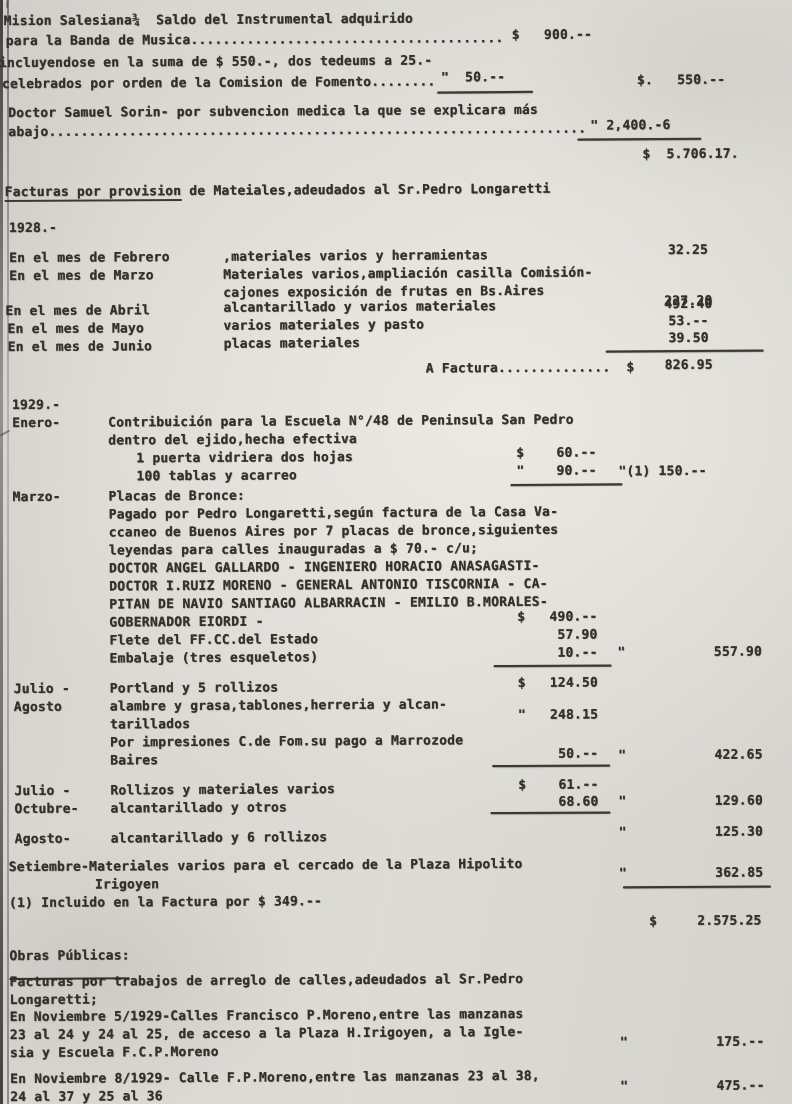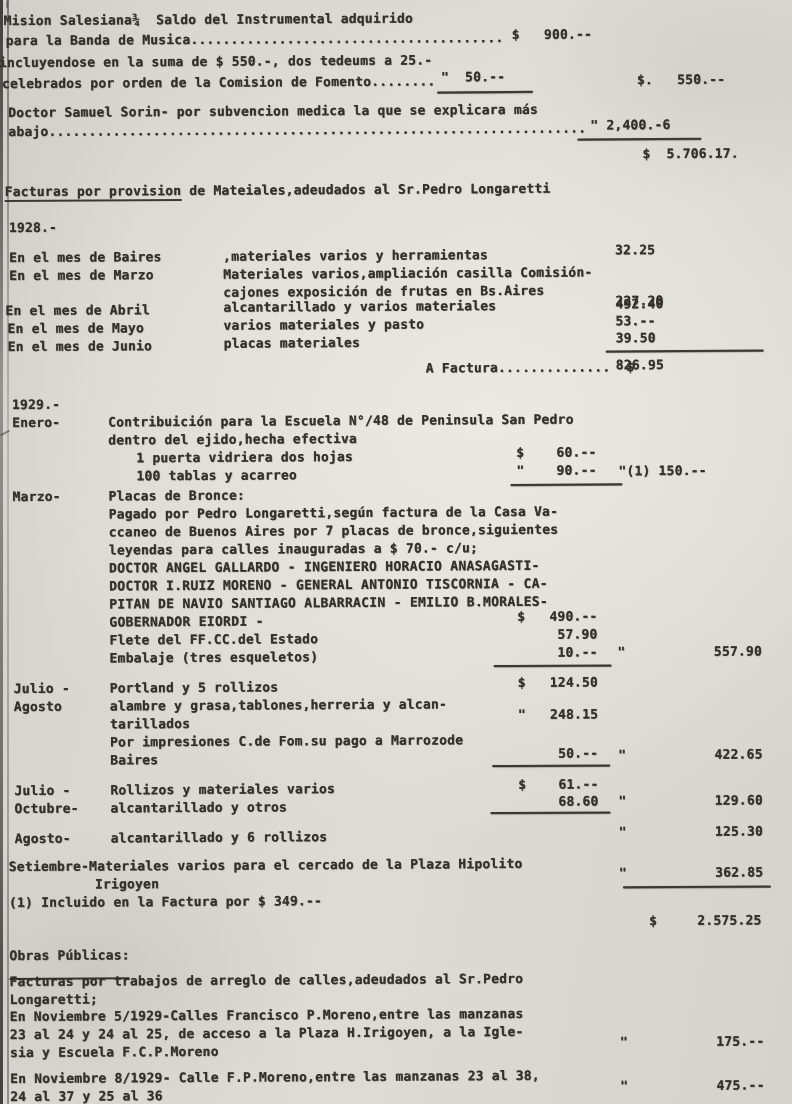--- a/index.html
+++ b/index.html
@@ -13,21 +13,21 @@
     font-family:"DejaVu Sans Mono","Liberation Mono",monospace;
     font-size:13px;font-weight:bold;letter-spacing:.2px;color:#34312b;
   }
   .tilt{position:absolute;left:0;top:0;width:792px;height:1104px;
     transform:rotate(-0.35deg);transform-origin:20px 1060px;}
   .ln{position:absolute;white-space:pre;
     text-shadow:.4px .4px .7px rgba(48,44,38,.55), -0.2px 0 .4px rgba(48,44,38,.35);}
   .caps{letter-spacing:.3px;}
   .u{border-bottom:2px solid #3c3930;padding-bottom:1px;}
   .u2{border-bottom:2.6px solid #363329;padding-bottom:15px;}
-  .a3{width:146px;text-align:left;}
+  .a3{width:146px;text-align:center;}
   .rule{position:absolute;height:2px;background:#3b382f;border-radius:1px;
     box-shadow:0 .5px 1px rgba(40,37,30,.6);}
   .edge1{position:absolute;left:0;top:0;bottom:0;width:3px;
     background:linear-gradient(to bottom, rgba(28,27,25,.8), rgba(28,27,25,.35) 35%, rgba(28,27,25,.55) 70%, rgba(28,27,25,.8));}
   .edge2{position:absolute;left:7px;top:0;bottom:0;width:2px;
     background:linear-gradient(to bottom, rgba(55,52,48,.55), rgba(55,52,48,.2) 40%, rgba(55,52,48,.45));}
   .curl{position:absolute;left:6px;top:-14px;width:34px;height:34px;
     border:2px solid rgba(50,48,44,.5);border-radius:50%;
     border-color:transparent transparent transparent rgba(50,48,44,.45);
     transform:rotate(35deg);}
@@ -56,21 +56,21 @@
     <div class="ln" style="top:105px;left:14px">Doctor Samuel Sorin- por subvencion medica la que se explicara más</div>
     <div class="ln" style="top:124px;left:14px">abajo...................................................................</div>
     <div class="ln" style="top:121px;left:596px">" 2,400.-6</div>
     <div class="rule" style="top:142px;left:583px;width:124px"></div>
     <div class="ln" style="top:150px;left:648px">$  5.706.17.</div>
 
     <div class="ln" style="top:184px;left:10px"><span class="u">Facturas por provision</span><span> de Mateiales,adeudados al Sr.Pedro Longaretti</span></div>
 
     <div class="ln" style="top:220px;left:14px">1928.-</div>
 
-    <div class="ln" style="top:250px;left:14px">En el mes de Baires</div>
+    <div class="ln" style="top:250px;left:14px">En el mes de Febrero</div>
     <div class="ln" style="top:250px;left:228px">,materiales varios y herramientas</div>
     <div class="ln a3" style="top:246px;left:620px">32.25</div>
     <div class="ln" style="top:268px;left:14px">En el mes de Marzo</div>
     <div class="ln" style="top:268px;left:228px">Materiales varios,ampliación casilla Comisión-</div>
     <div class="ln" style="top:286px;left:228px">cajones exposición de frutas en Bs.Aires</div>
     <div class="ln a3" style="top:297px;left:620px">227.20</div>
     <div class="ln" style="top:303px;left:10px">En el mes de Abril</div>
     <div class="ln" style="top:301px;left:228px">alcantarillado y varios materiales</div>
     <div class="ln a3" style="top:300px;left:620px">492.40</div>
     <div class="ln" style="top:321px;left:12px">En el mes de Mayo</div>

